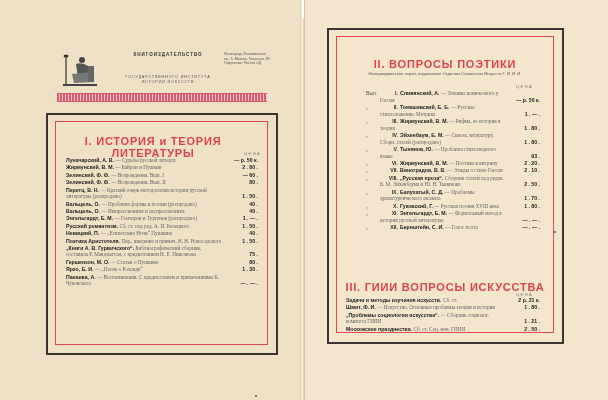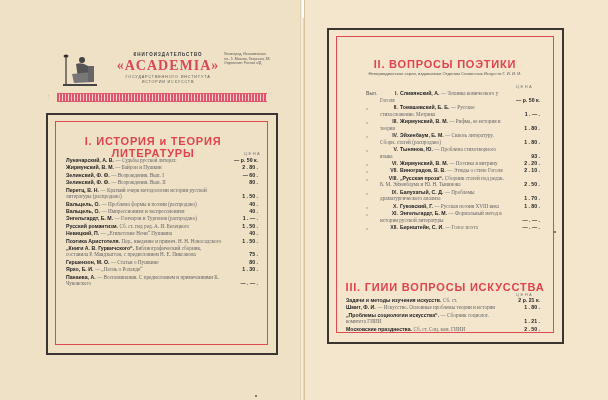--- a/index.html
+++ b/index.html
@@ -104,21 +104,20 @@
   <svg class="vignette" viewBox="0 0 40 36">
     <line x1="6" y1="4" x2="6" y2="32" stroke="#333" stroke-width="1.2"></line>
     <ellipse cx="6" cy="4" rx="2.5" ry="1.5" fill="#333"></ellipse>
     <rect x="3" y="32" width="34" height="2" fill="#444"></rect>
     <circle cx="22" cy="8" r="3" fill="#444"></circle>
     <path d="M16 12 Q22 10 28 14 L30 24 L18 26 Z" fill="#555"></path>
     <path d="M12 22 L32 20 L34 30 L14 31 Z" fill="#777"></path>
     <rect x="28" y="14" width="6" height="16" fill="#666"></rect>
   </svg>
   <div class="pub-top">КНИГОИЗДАТЕЛЬСТВО</div>
-  <div class="pub-name">«ACADEMIA»</div>
   <div class="pub-sub">ГОСУДАРСТВЕННОГО ИНСТИТУТА ИСТОРИИ ИСКУССТВ</div>
   <div class="pub-address">Ленинград, Исаакиевская пл., 5. Москва, Тверская, 38. Отделение: Ростов н/Д</div>
 </div>
 <div class="margin-mark">:</div>
 <div class="ornament-band"></div>
 
 <div class="outer-frame left-outer"></div>
 <div class="inner-frame left-inner"></div>
 <div class="section-title" style="left:50px; top:135px; width:206px;">I. ИСТОРИЯ и ТЕОРИЯ ЛИТЕРАТУРЫ</div>
 <div class="price-head" style="left:244px; top:151px;">ЦЕНА</div>

